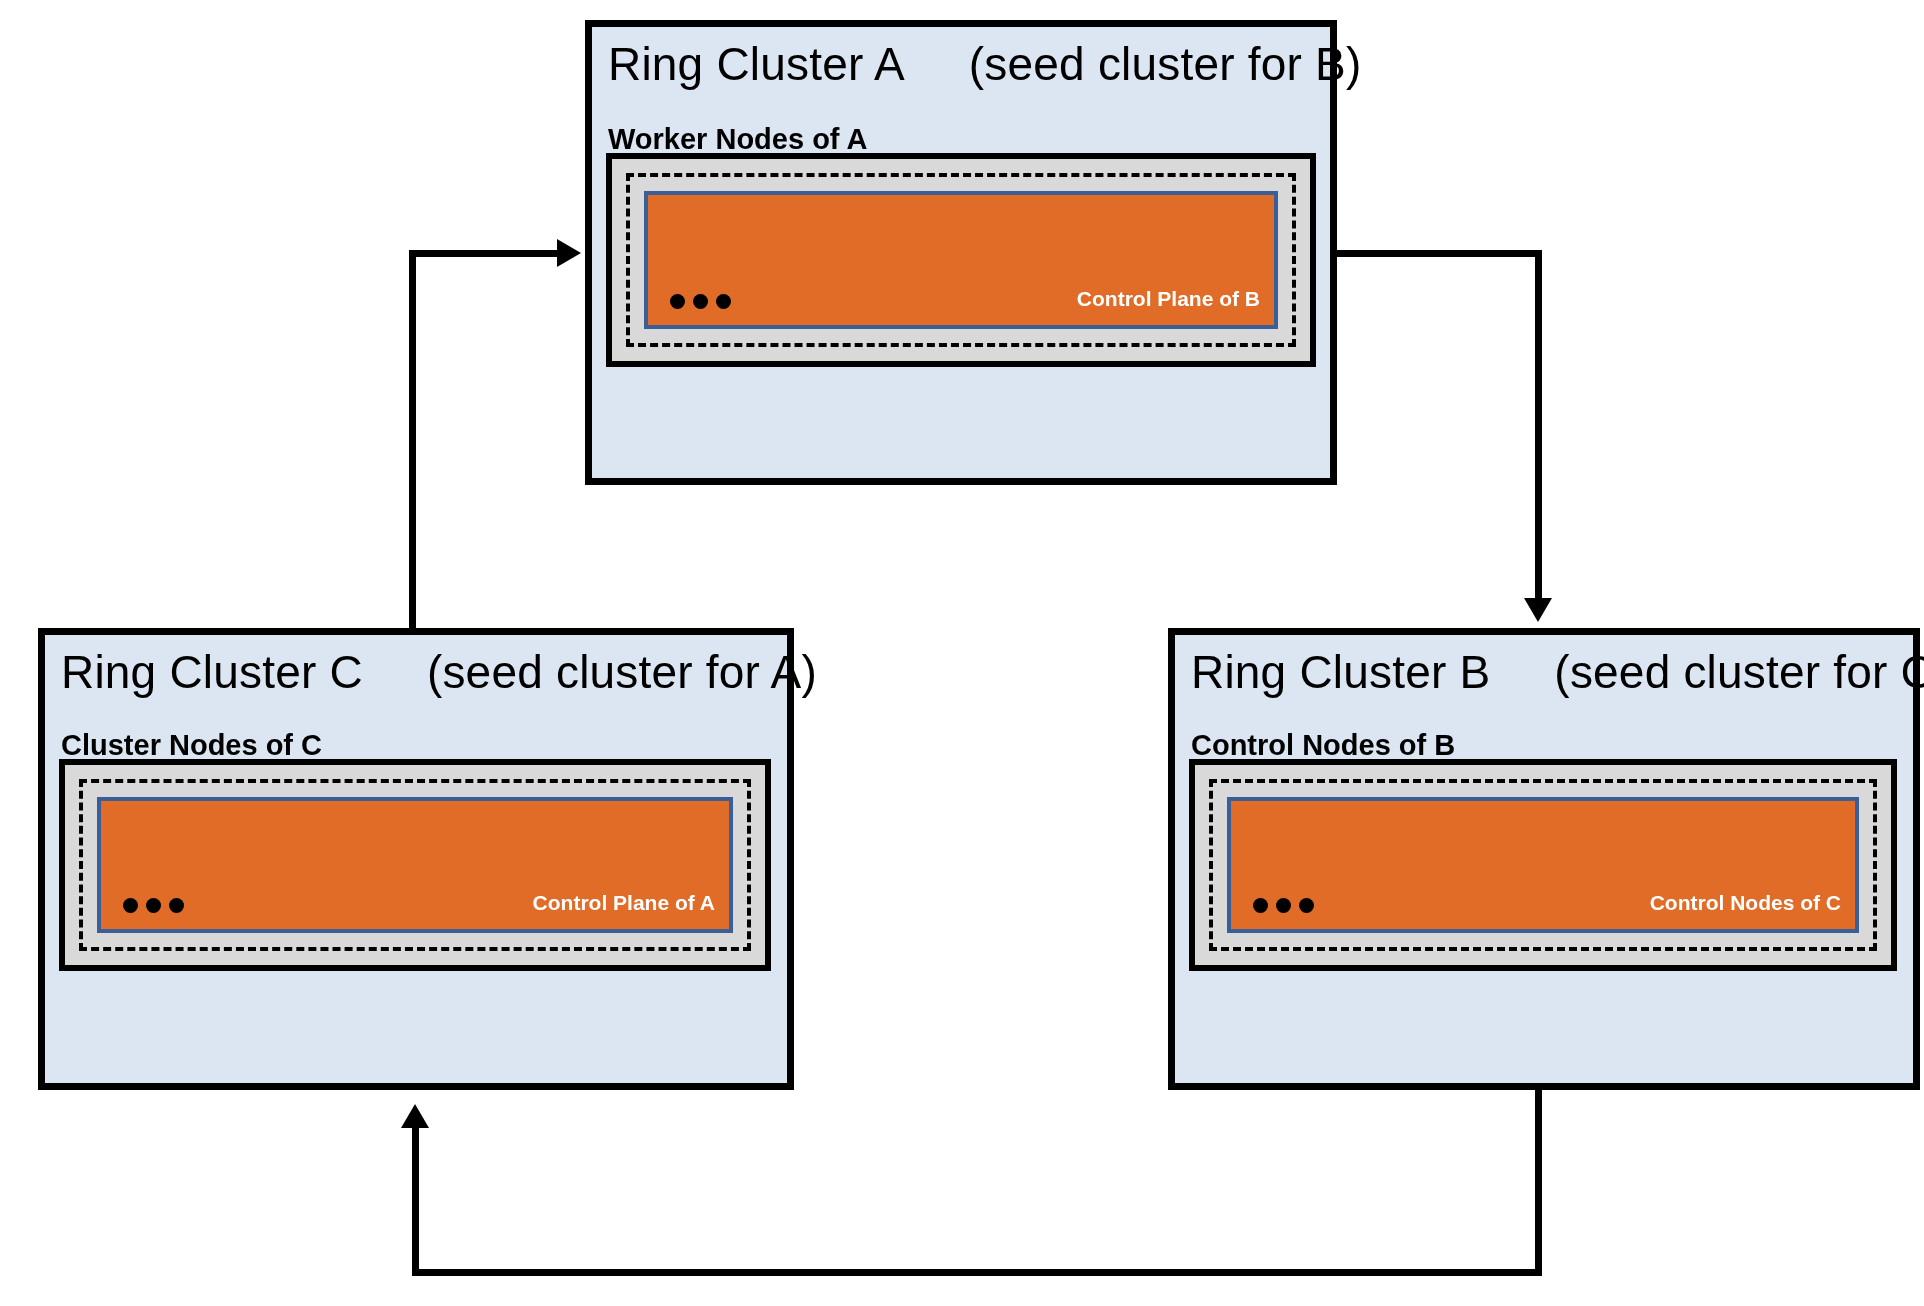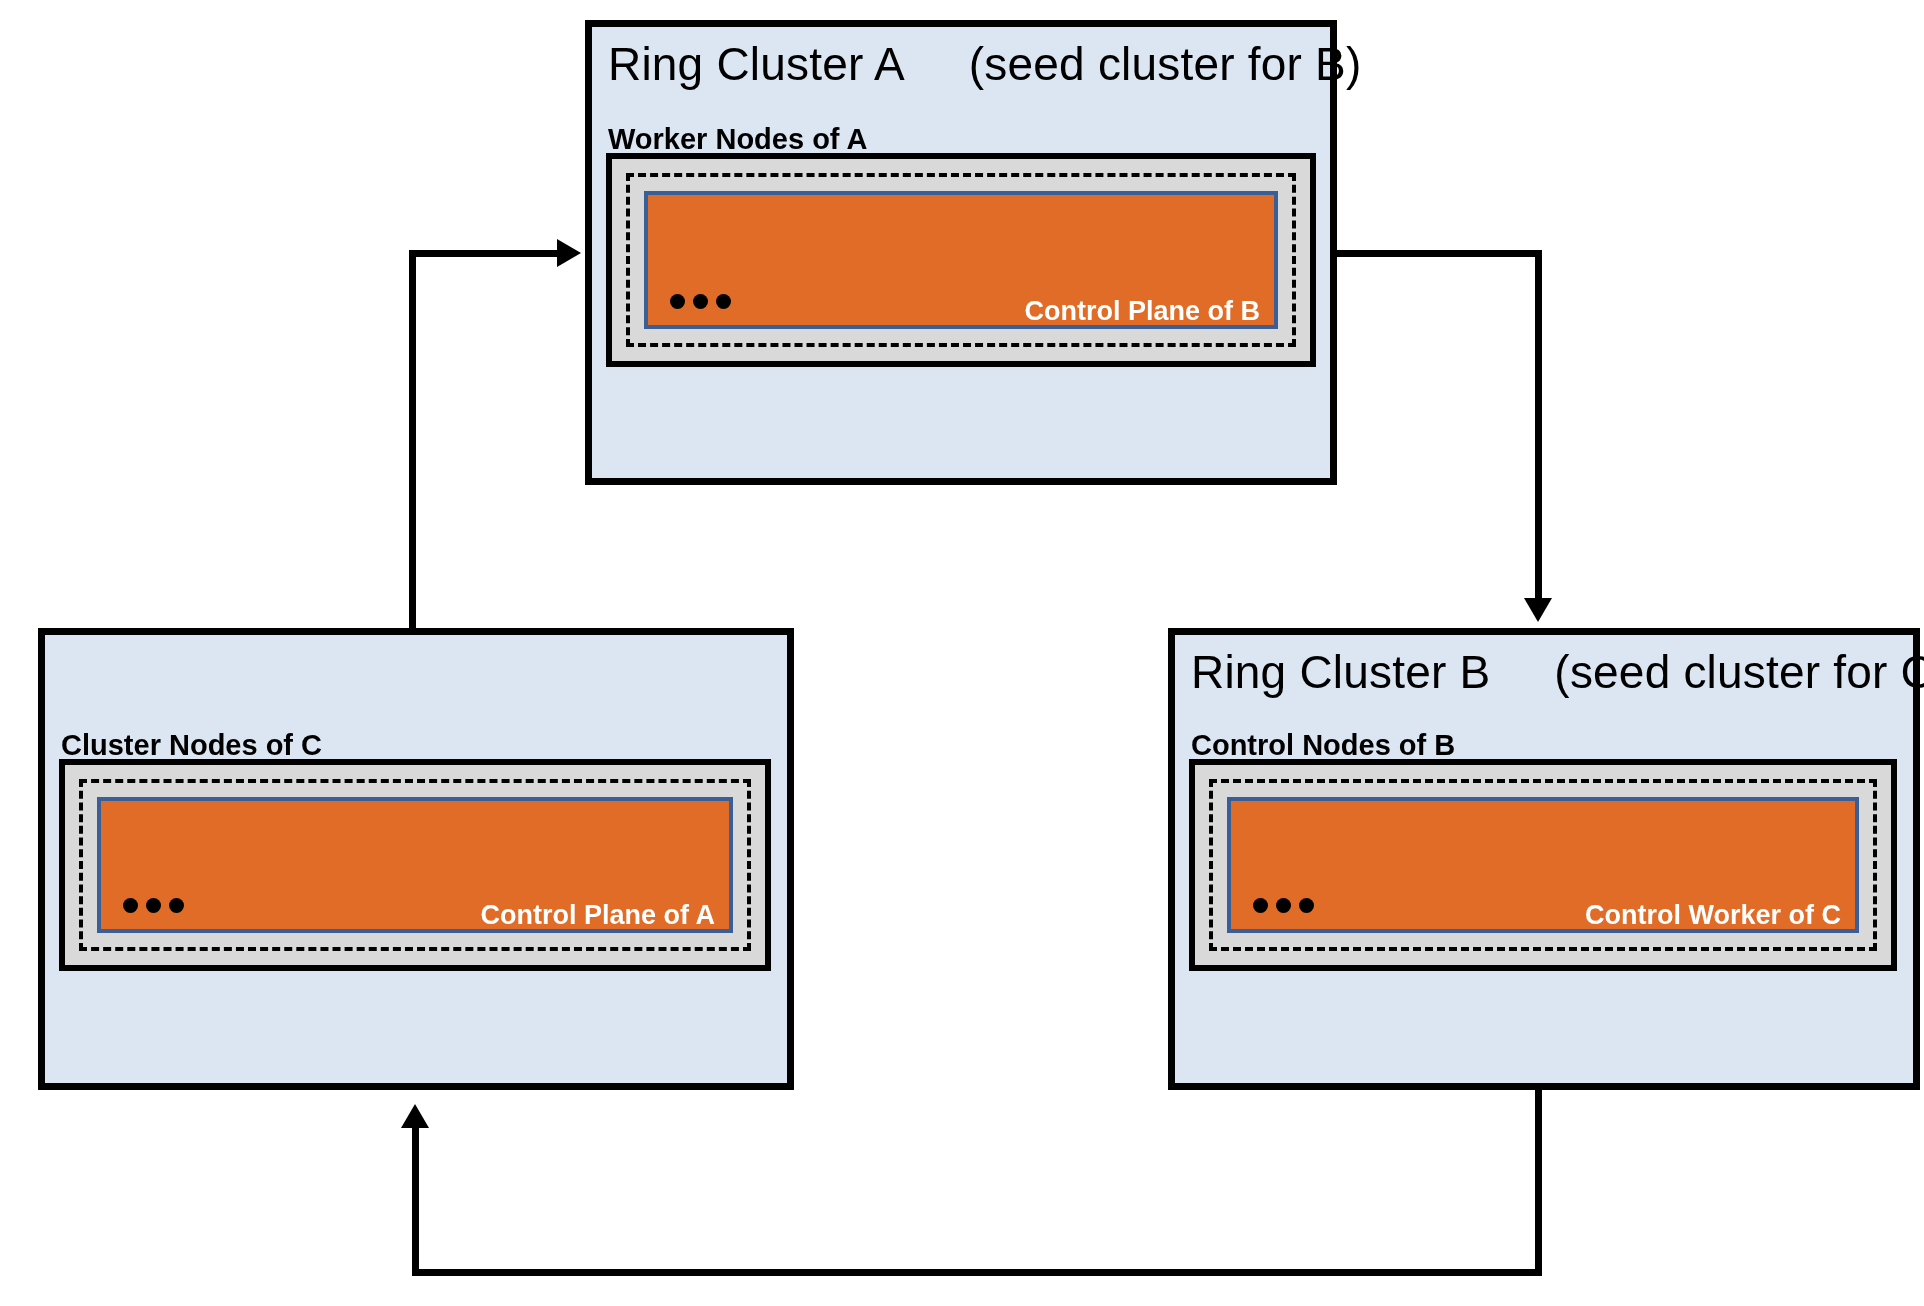--- a/index.html
+++ b/index.html
@@ -12,21 +12,21 @@
       font-size:46px;color:#000;letter-spacing:.2px;line-height:1;}
   .cluster-title .seed{display:inline-block;margin-left:64px;}
   .worker-label{position:absolute;left:16px;font-size:29px;font-weight:bold;color:#000;white-space:nowrap;line-height:1;}
 
   
   .worker-box{position:absolute;background:#d9d9d9;border:6px solid #000;box-sizing:border-box;}
   
   .dashed-box{position:absolute;border:4px dashed #000;box-sizing:border-box;}
   
   .cp-box{position:absolute;background:#e06c28;border:4px solid #3a5f96;box-sizing:border-box;}
-  .cp-label{position:absolute;right:14px;bottom:0;color:#ffffff;font-size:27px;font-weight:bold;
+  .cp-label{position:absolute;right:14px;bottom:16px;color:#ffffff;font-size:21px;font-weight:bold;
       white-space:nowrap;line-height:1;}
   .dots{position:absolute;left:22px;bottom:16px;display:flex;gap:8px;align-items:center;}
   .dots i{display:block;width:15px;height:15px;border-radius:50%;background:#000;}
 
   
   .line{position:absolute;background:#000;}
   .arrow-head{position:absolute;width:0;height:0;}
   .ah-right{border-top:14px solid transparent;border-bottom:14px solid transparent;border-left:24px solid #000;}
   .ah-down{border-left:14px solid transparent;border-right:14px solid transparent;border-top:24px solid #000;}
   .ah-up{border-left:14px solid transparent;border-right:14px solid transparent;border-bottom:24px solid #000;}
@@ -62,20 +62,23 @@
               <i></i>
               <i></i>
             </div>
           <div class="cp-label">Control Plane of B</div>
         </div>
       </div>
     </div>
   </div>
 
   <div class="cluster" style="left:38px;top:628px;width:756px;height:462px;">
+    <div class="cluster-title">
+      <span>Ring Cluster C</span><span class="seed">(seed cluster for A)</span>
+    </div>
     <div class="worker-label" style="top:96px;">Cluster Nodes of C</div>
     <div class="worker-box" style="left:14px;top:124px;width:712px;height:212px;">
       <div class="dashed-box" style="left:14px;top:14px;right:14px;bottom:14px;">
         <div class="cp-box" style="left:14px;top:14px;right:14px;bottom:14px;">
           <div class="dots">
               <i></i>
               <i></i>
               <i></i>
             </div>
           <div class="cp-label">Control Plane of A</div>
@@ -90,19 +93,19 @@
     </div>
     <div class="worker-label" style="top:96px;">Control Nodes of B</div>
     <div class="worker-box" style="left:14px;top:124px;width:708px;height:212px;">
       <div class="dashed-box" style="left:14px;top:14px;right:14px;bottom:14px;">
         <div class="cp-box" style="left:14px;top:14px;right:14px;bottom:14px;">
           <div class="dots">
               <i></i>
               <i></i>
               <i></i>
             </div>
-          <div class="cp-label">Control Worker of C</div>
+          <div class="cp-label">Control Nodes of C</div>
         </div>
       </div>
     </div>
   </div>
 
 </div>
 
 </body></html>

